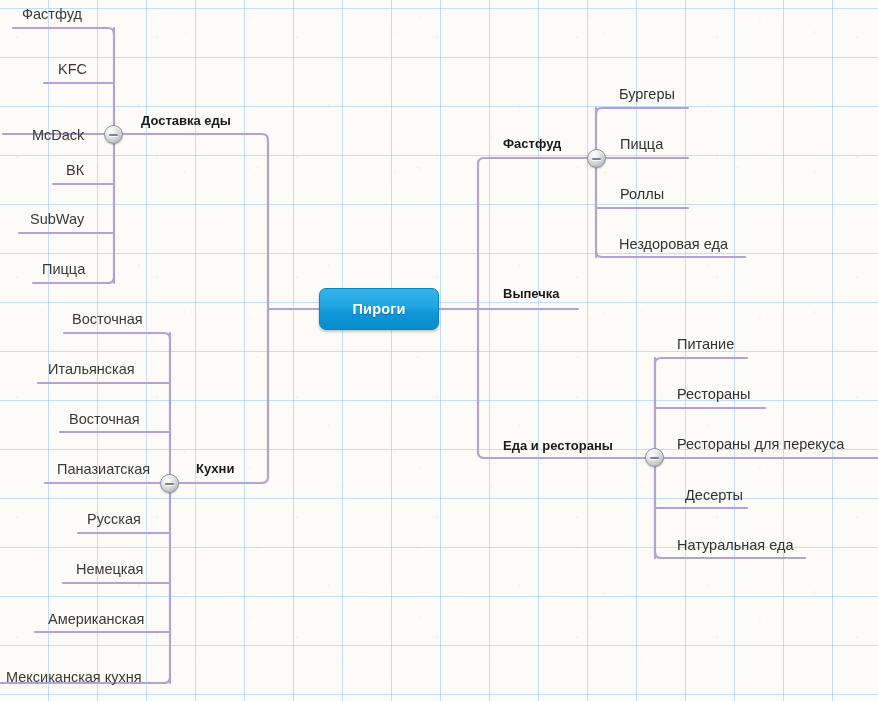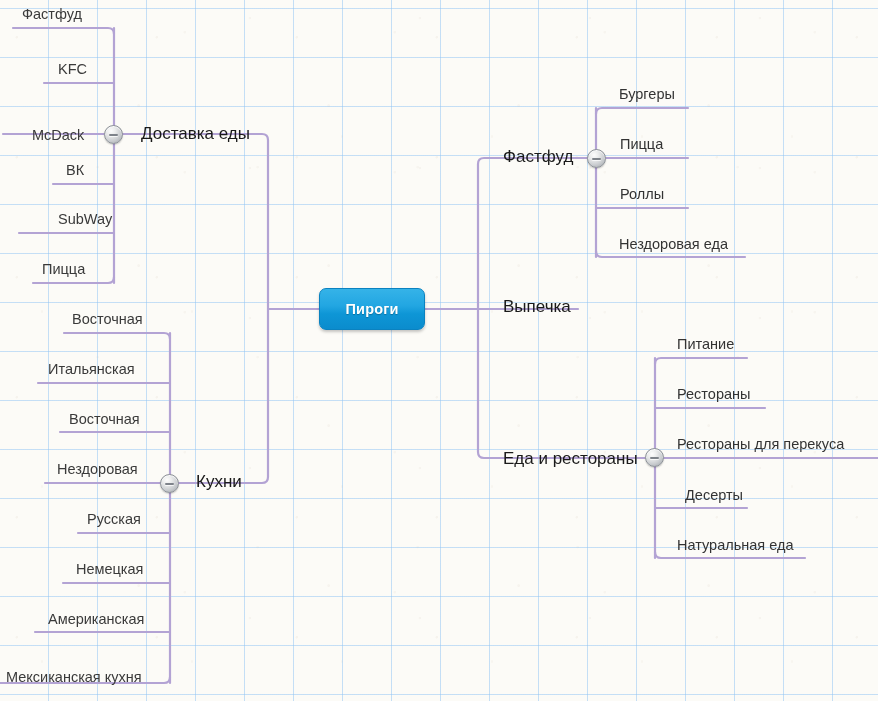--- a/index.html
+++ b/index.html
@@ -40,24 +40,23 @@
     width: 878px;
     height: 701px;
   }
   .node-label {
     position: absolute;
     white-space: nowrap;
     color: #2b2b2b;
     line-height: 1;
   }
   .lvl1 {
-    font-size: 17px;
-    font-weight: normal;
+    font-size: 13px;
+    font-weight: bold;
     color: #1a1a1a;
-    margin-top: 11px;
   }
   .lvl2 {
     font-size: 14.5px;
     font-weight: normal;
     color: #3a3a3a;
   }
   .lvl2.right {
     color: #333333;
   }
   .root-node {
@@ -148,39 +147,39 @@
       <path d="M655,458 L655,558"></path>
       <path d="M655,364 Q655,358 661,358 L747,358"></path>
       <path d="M655,408 L765,408"></path>
       <path d="M664,458 L878,458"></path>
       <path d="M655,508 L747,508"></path>
       <path d="M655,552 Q655,558 661,558 L805,558"></path>
 
     </g>
   </svg>
 
-  <div class="root-node" id="root-node" style="left: 319px; top: 288px; width: 106px; height: 42px;">Пироги</div>
+  <div class="root-node" id="root-node" style="left: 319px; top: 288px; width: 120px; height: 42px;">Пироги</div>
 
   <div class="node-label lvl1" id="lbl-dostavka" style="left: 141px; top: 114px;">Доставка еды</div>
   <div class="node-label lvl1" id="lbl-kuhni" style="left: 196px; top: 462px;">Кухни</div>
   <div class="node-label lvl1" id="lbl-fastfud" style="left: 503px; top: 137px;">Фастфуд</div>
   <div class="node-label lvl1" id="lbl-vypechka" style="left: 503px; top: 287px; text-align: right;">Выпечка</div>
   <div class="node-label lvl1" id="lbl-eda" style="left: 503px; top: 439px;">Еда и рестораны</div>
 
   <div class="node-label lvl2" style="left: 22px; top: 7px;">Фастфуд</div>
   <div class="node-label lvl2" style="left: 58px; top: 62px;">KFC</div>
   <div class="node-label lvl2" style="left: 32px; top: 128px;">McDack</div>
   <div class="node-label lvl2" style="left: 66px; top: 163px;">ВК</div>
-  <div class="node-label lvl2" style="left: 30px; top: 212px; margin-left: 28px;">SubWay</div>
+  <div class="node-label lvl2" style="left: 30px; top: 212px;">SubWay</div>
   <div class="node-label lvl2" style="left: 42px; top: 262px;">Пицца</div>
 
   <div class="node-label lvl2" style="left: 72px; top: 312px;">Восточная</div>
   <div class="node-label lvl2" style="left: 48px; top: 362px;">Итальянская</div>
   <div class="node-label lvl2" style="left: 69px; top: 412px;">Восточная</div>
-  <div class="node-label lvl2" style="left: 57px; top: 462px;">Нездоровая</div>
+  <div class="node-label lvl2" style="left: 57px; top: 462px;">Паназиатская</div>
   <div class="node-label lvl2" style="left: 87px; top: 512px;">Русская</div>
   <div class="node-label lvl2" style="left: 76px; top: 562px;">Немецкая</div>
   <div class="node-label lvl2" style="left: 48px; top: 612px;">Американская</div>
   <div class="node-label lvl2" style="left: 6px; top: 662px; margin-top: 8px;">Мексиканская кухня</div>
 
   <div class="node-label lvl2 right" style="left: 619px; top: 87px;">Бургеры</div>
   <div class="node-label lvl2 right" style="left: 620px; top: 137px;">Пицца</div>
   <div class="node-label lvl2 right" style="left: 620px; top: 187px;">Роллы</div>
   <div class="node-label lvl2 right" style="left: 619px; top: 237px;">Нездоровая еда</div>
 

